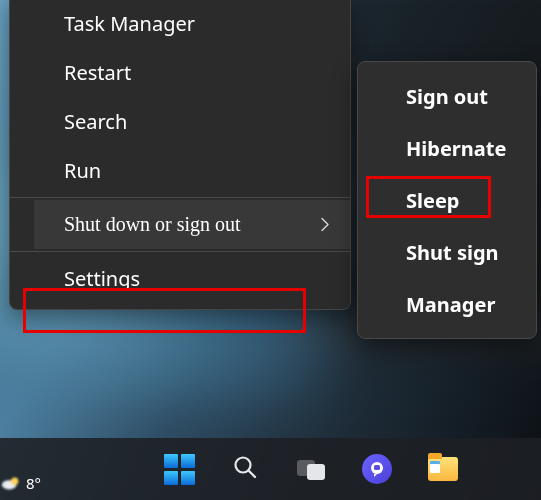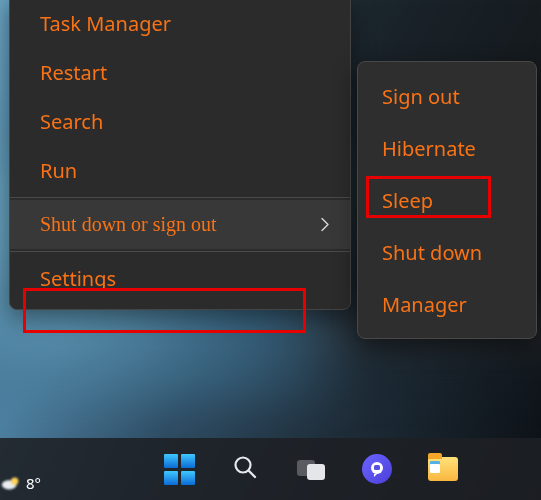--- a/index.html
+++ b/index.html
@@ -47,23 +47,24 @@
       z-index: 20;
       color: #fff;
     }
     .menu-item {
       height: 49px;
       display: flex;
       align-items: center;
       padding: 0 18px 0 30px;
       font-size: 20px;
       font-weight: 400;
-      color: #f97316;
+      color: #ffffff;
       cursor: default;
       position: relative;
+      margin-left: 24px;
     }
     .menu-item.hover {
       background: #383838;
       font-family: Liberation Serif, serif;
     }
     .menu-sep {
       height: 1px;
       background: #4a4a4a;
       margin: 2px 0;
     }
@@ -99,20 +100,21 @@
       border-radius: 8px;
       box-shadow: 0 8px 24px rgba(0,0,0,.45);
       padding-top: 8px; padding-bottom: 8px;
       z-index: 25;
       color: #fff;
     }
     .submenu .menu-item {
       height: 52px;
       padding-left: 24px;
       font-size: 20px;
+      font-weight: bold;
     }
 
     
     .taskbar {
       position: absolute;
       left: 0; right: 0; bottom: 0;
       height: 62px;
       background: rgba(30, 32, 36, 0.88);
       backdrop-filter: blur(20px);
       display: flex;
@@ -250,21 +252,21 @@
   <div class="menu-item">
     <span>Sign out</span>
   </div>
   <div class="menu-item">
     <span>Hibernate</span>
   </div>
   <div class="menu-item">
     <span>Sleep</span>
   </div>
   <div class="menu-item">
-    <span>Shut down</span>
+    <span>Shut sign</span>
   </div>
   <div class="menu-item">
     <span>Manager</span>
   </div>
 </div>
 
 <div class="weather">
   <span class="weather-icon">
     <svg viewBox="0 0 24 18" width="22" height="18">
       <ellipse cx="10" cy="11" rx="8" ry="5" fill="#e9edf2"></ellipse>

